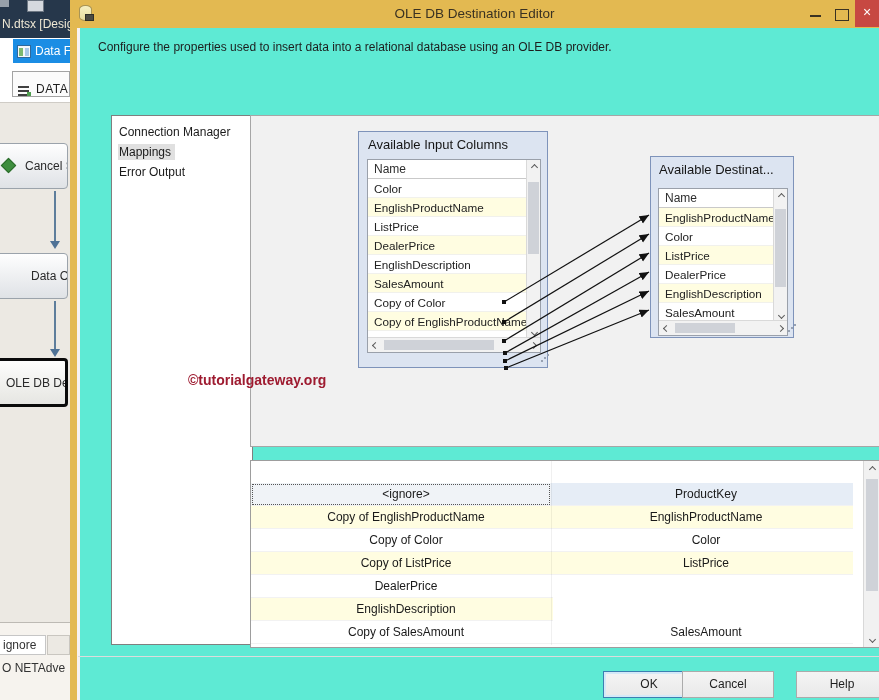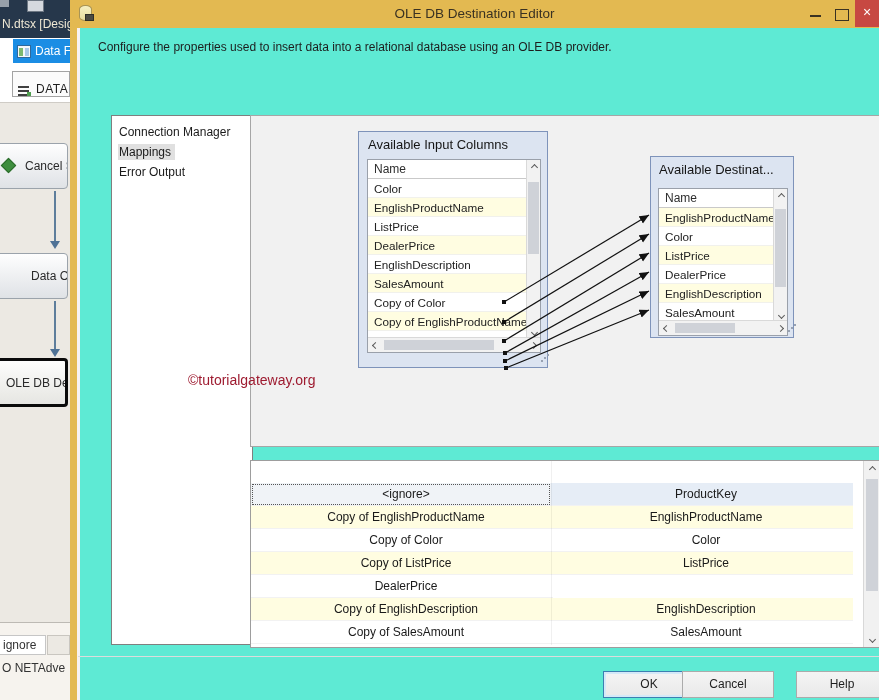--- a/index.html
+++ b/index.html
@@ -70,21 +70,21 @@
   .thumb { position:absolute; background:#CFD2D8; }
   .chev { display:inline-block; width:5px; height:5px; border-right:1.6px solid #5A5A5A; border-bottom:1.6px solid #5A5A5A; }
   .chev.up { transform:rotate(-135deg); }
   .chev.down { transform:rotate(45deg); }
   .chev.left { transform:rotate(135deg); }
   .chev.right { transform:rotate(-45deg); }
   .sb-btn { position:absolute; width:14px; height:14px; display:flex; align-items:center; justify-content:center; }
   .grip { position:absolute; width:2px; height:2px; background:#98A2B2; box-shadow:3px -3px 0 #98A2B2, 6px -6px 0 #98A2B2; }
 
   
-  .watermark { left:118px; top:372px; font-size:14px; font-weight:normal; color:#9E1B30; z-index:30; }
+  .watermark { left:118px; top:372px; font-size:14px; font-weight:bold; color:#9E1B30; z-index:30; }
 
   
   .grid { left:180px; top:460px; width:629px; height:188px; background:#FFFFFF; border:1px solid #9D9D9D; border-right:none; }
   .grid-header { position:absolute; left:0; top:0; width:612px; height:22px; border-bottom:1px solid #DADADA; }
   .gh-cell { position:absolute; top:0; height:22px; line-height:22px; font-size:12px; color:#1A1A1A; white-space:nowrap; }
   .grid-coldiv { position:absolute; left:300px; top:0; width:1px; height:184px; background:rgba(0,0,0,0.06); z-index:5; }
   .grid-rows { position:absolute; left:0; top:22px; width:602px; }
   .grow { height:23px; display:flex;text-align:center; }
   .gcell { height:23px; line-height:23px; font-size:12px; color:#1A1A1A; white-space:nowrap; overflow:hidden; border-bottom:1px solid #F2F2F2; }
   .gcell.in { width:300px; padding-left:10px; }
@@ -280,21 +280,20 @@
         <div class="gcell dst">Color</div>
       </div>
       <div class="grow hl">
         <div class="gcell in">Copy of ListPrice</div>
         <div class="gcell dst">ListPrice</div>
       </div>
       <div class="grow">
         <div class="gcell dst">DealerPrice</div>
       </div>
       <div class="grow hl">
-        <div class="gcell in">Copy of EnglishDescription</div>
         <div class="gcell dst">EnglishDescription</div>
       </div>
       <div class="grow">
         <div class="gcell in">Copy of SalesAmount</div>
         <div class="gcell dst">SalesAmount</div>
       </div>
     </div>
     <div class="grid-coldiv"></div>
     <div class="grid-vscroll">
       <div class="sb-btn" style="top:1px; left:0;">

